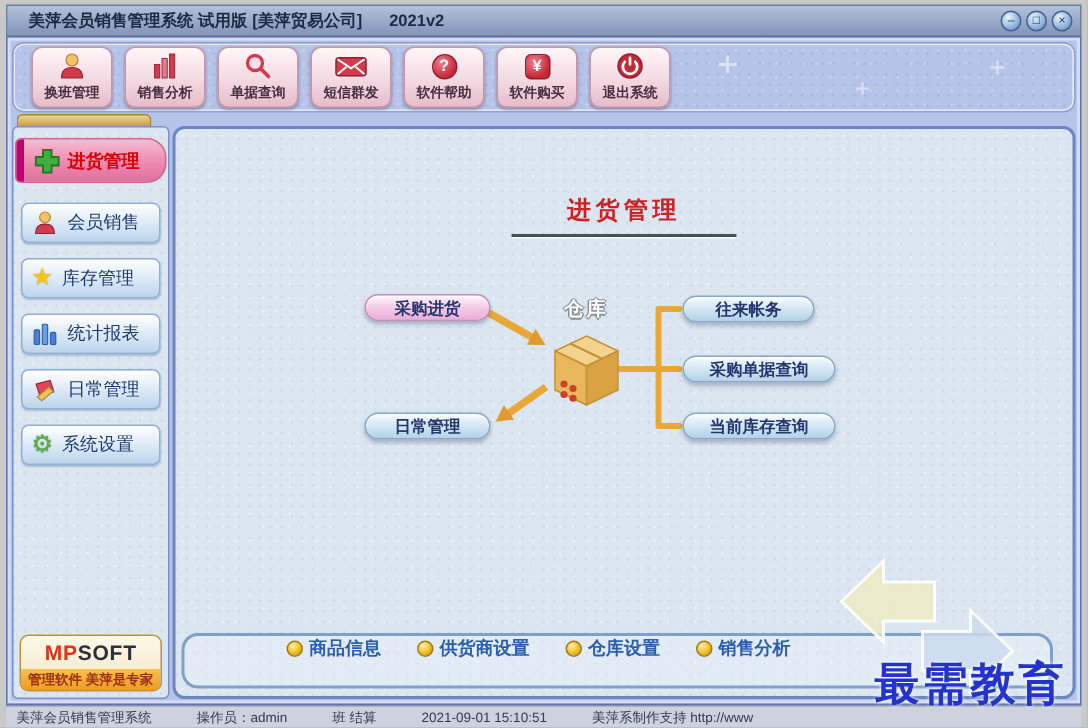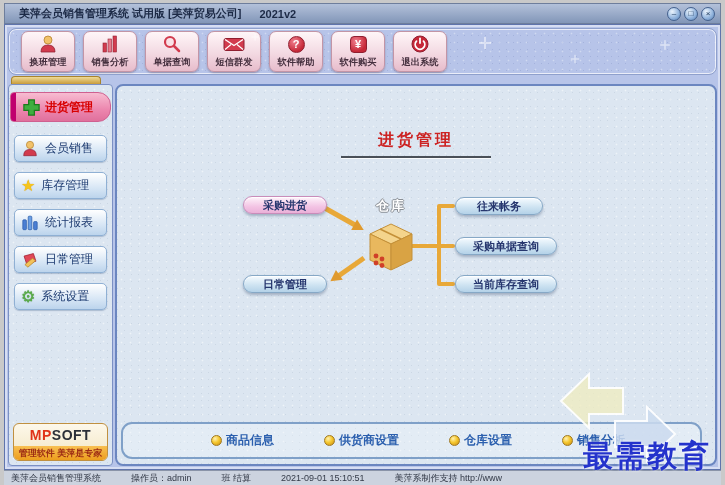--- a/index.html
+++ b/index.html
@@ -103,21 +103,21 @@
   .pill-blue { background:linear-gradient(#f6fbff,#cfe4f2 55%,#b4d2e8); border:1px solid #86a8c6; }
 
   .wh-label { position:absolute; left:244px; top:111px; width:60px; text-align:center; z-index:3;
     font-size:13px; font-weight:bold; color:#ffffff; letter-spacing:2px;
     text-shadow:1px 0 #8a8f96, -1px 0 #8a8f96, 0 1px #8a8f96, 0 -1px #8a8f96; }
   .cube { position:absolute; left:252px; top:137px; z-index:2; }
   .diagram-svg { position:absolute; left:0; top:0; width:600px; height:380px; z-index:1; pointer-events:none; }
 
   .bottom-bar { position:absolute; left:4px; right:13px; bottom:5px; height:37px; z-index:0;
     border:2px solid #7fa0c8; border-radius:11px; background:rgba(240,246,251,.35);
-    display:flex; align-items:center; padding-left:88px; gap:50px; }
+    display:flex; align-items:flex-start; padding-left:68px; gap:24px; }
   .f-link { display:flex; align-items:center; gap:4px; cursor:pointer; white-space:nowrap; }
   .f-link .dot { width:11px; height:11px; border-radius:50%;
     background:radial-gradient(circle at 35% 30%, #fff0b0, #f5c830 45%, #c88a10);
     border:1px solid #a07820; }
   .f-link .lbl { font-size:12px; font-weight:bold; color:#2b5fae; }
 
   .edu-mark { position:absolute; left:583px; top:436px; z-index:60;
     font-family:"DejaVu Serif", serif; font-size:30px; font-weight:bold;
     color:#2433cc; letter-spacing:2px; text-shadow:0 0 3px rgba(255,255,255,.9); white-space:nowrap; }
 

